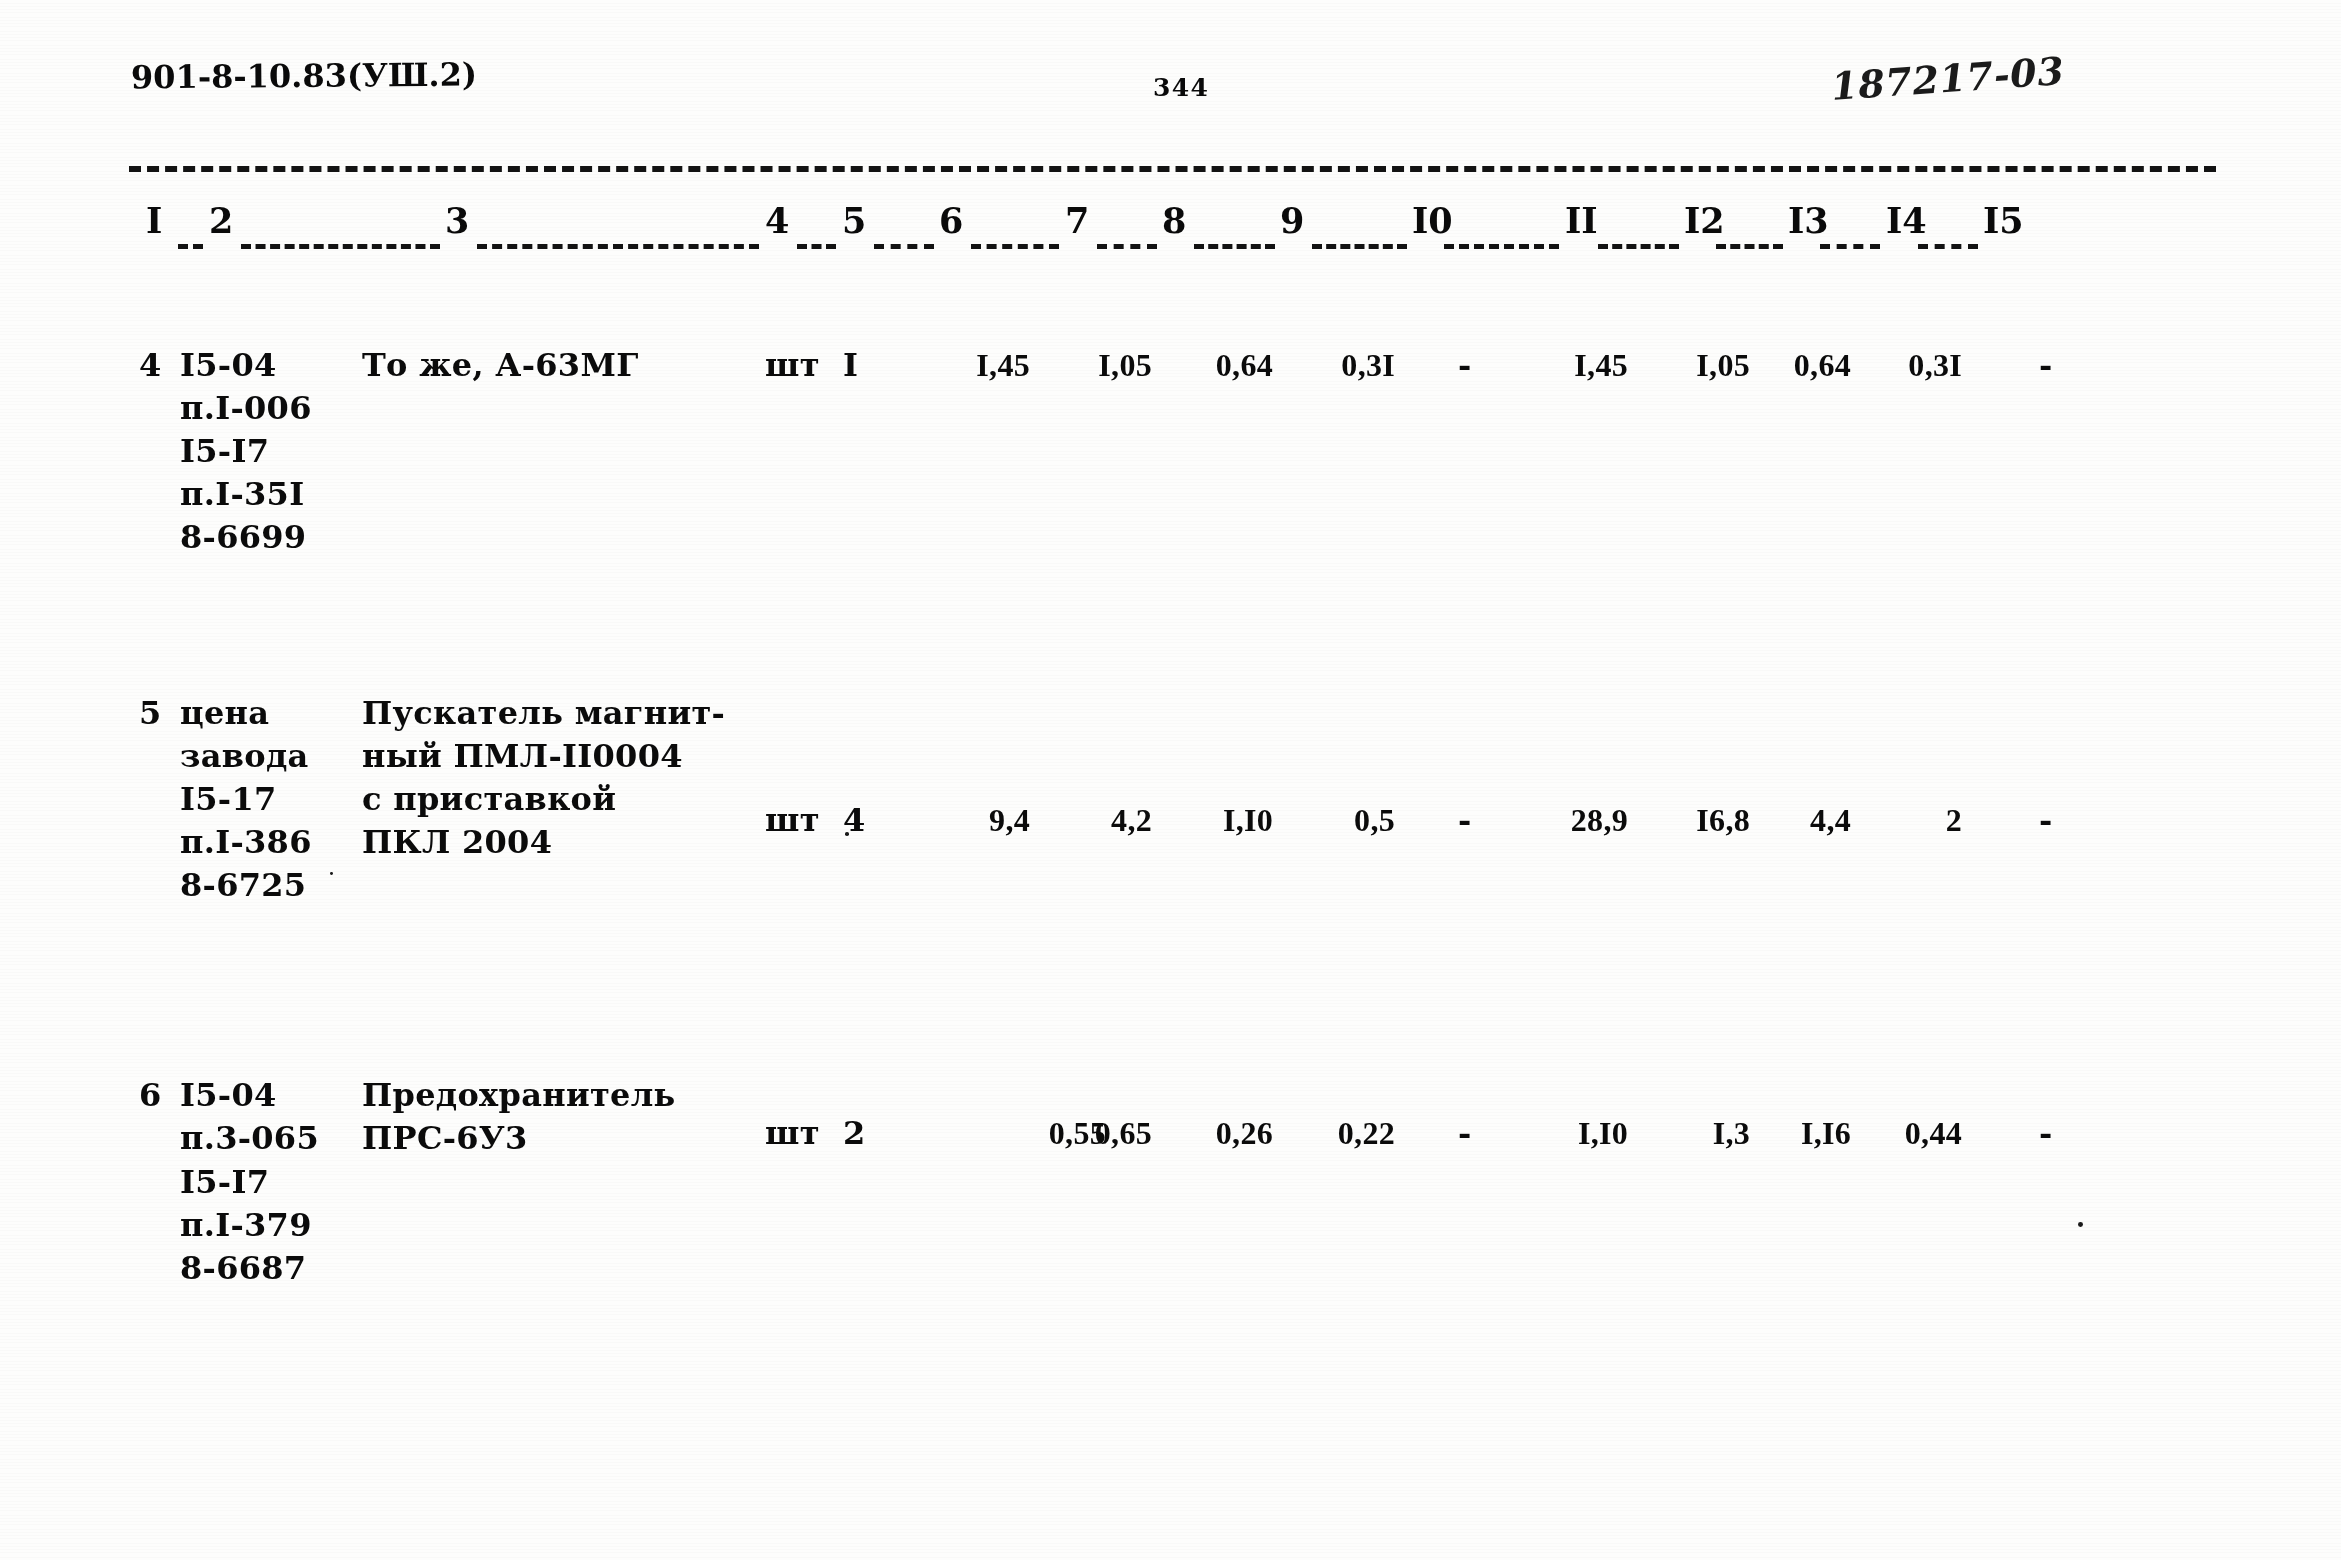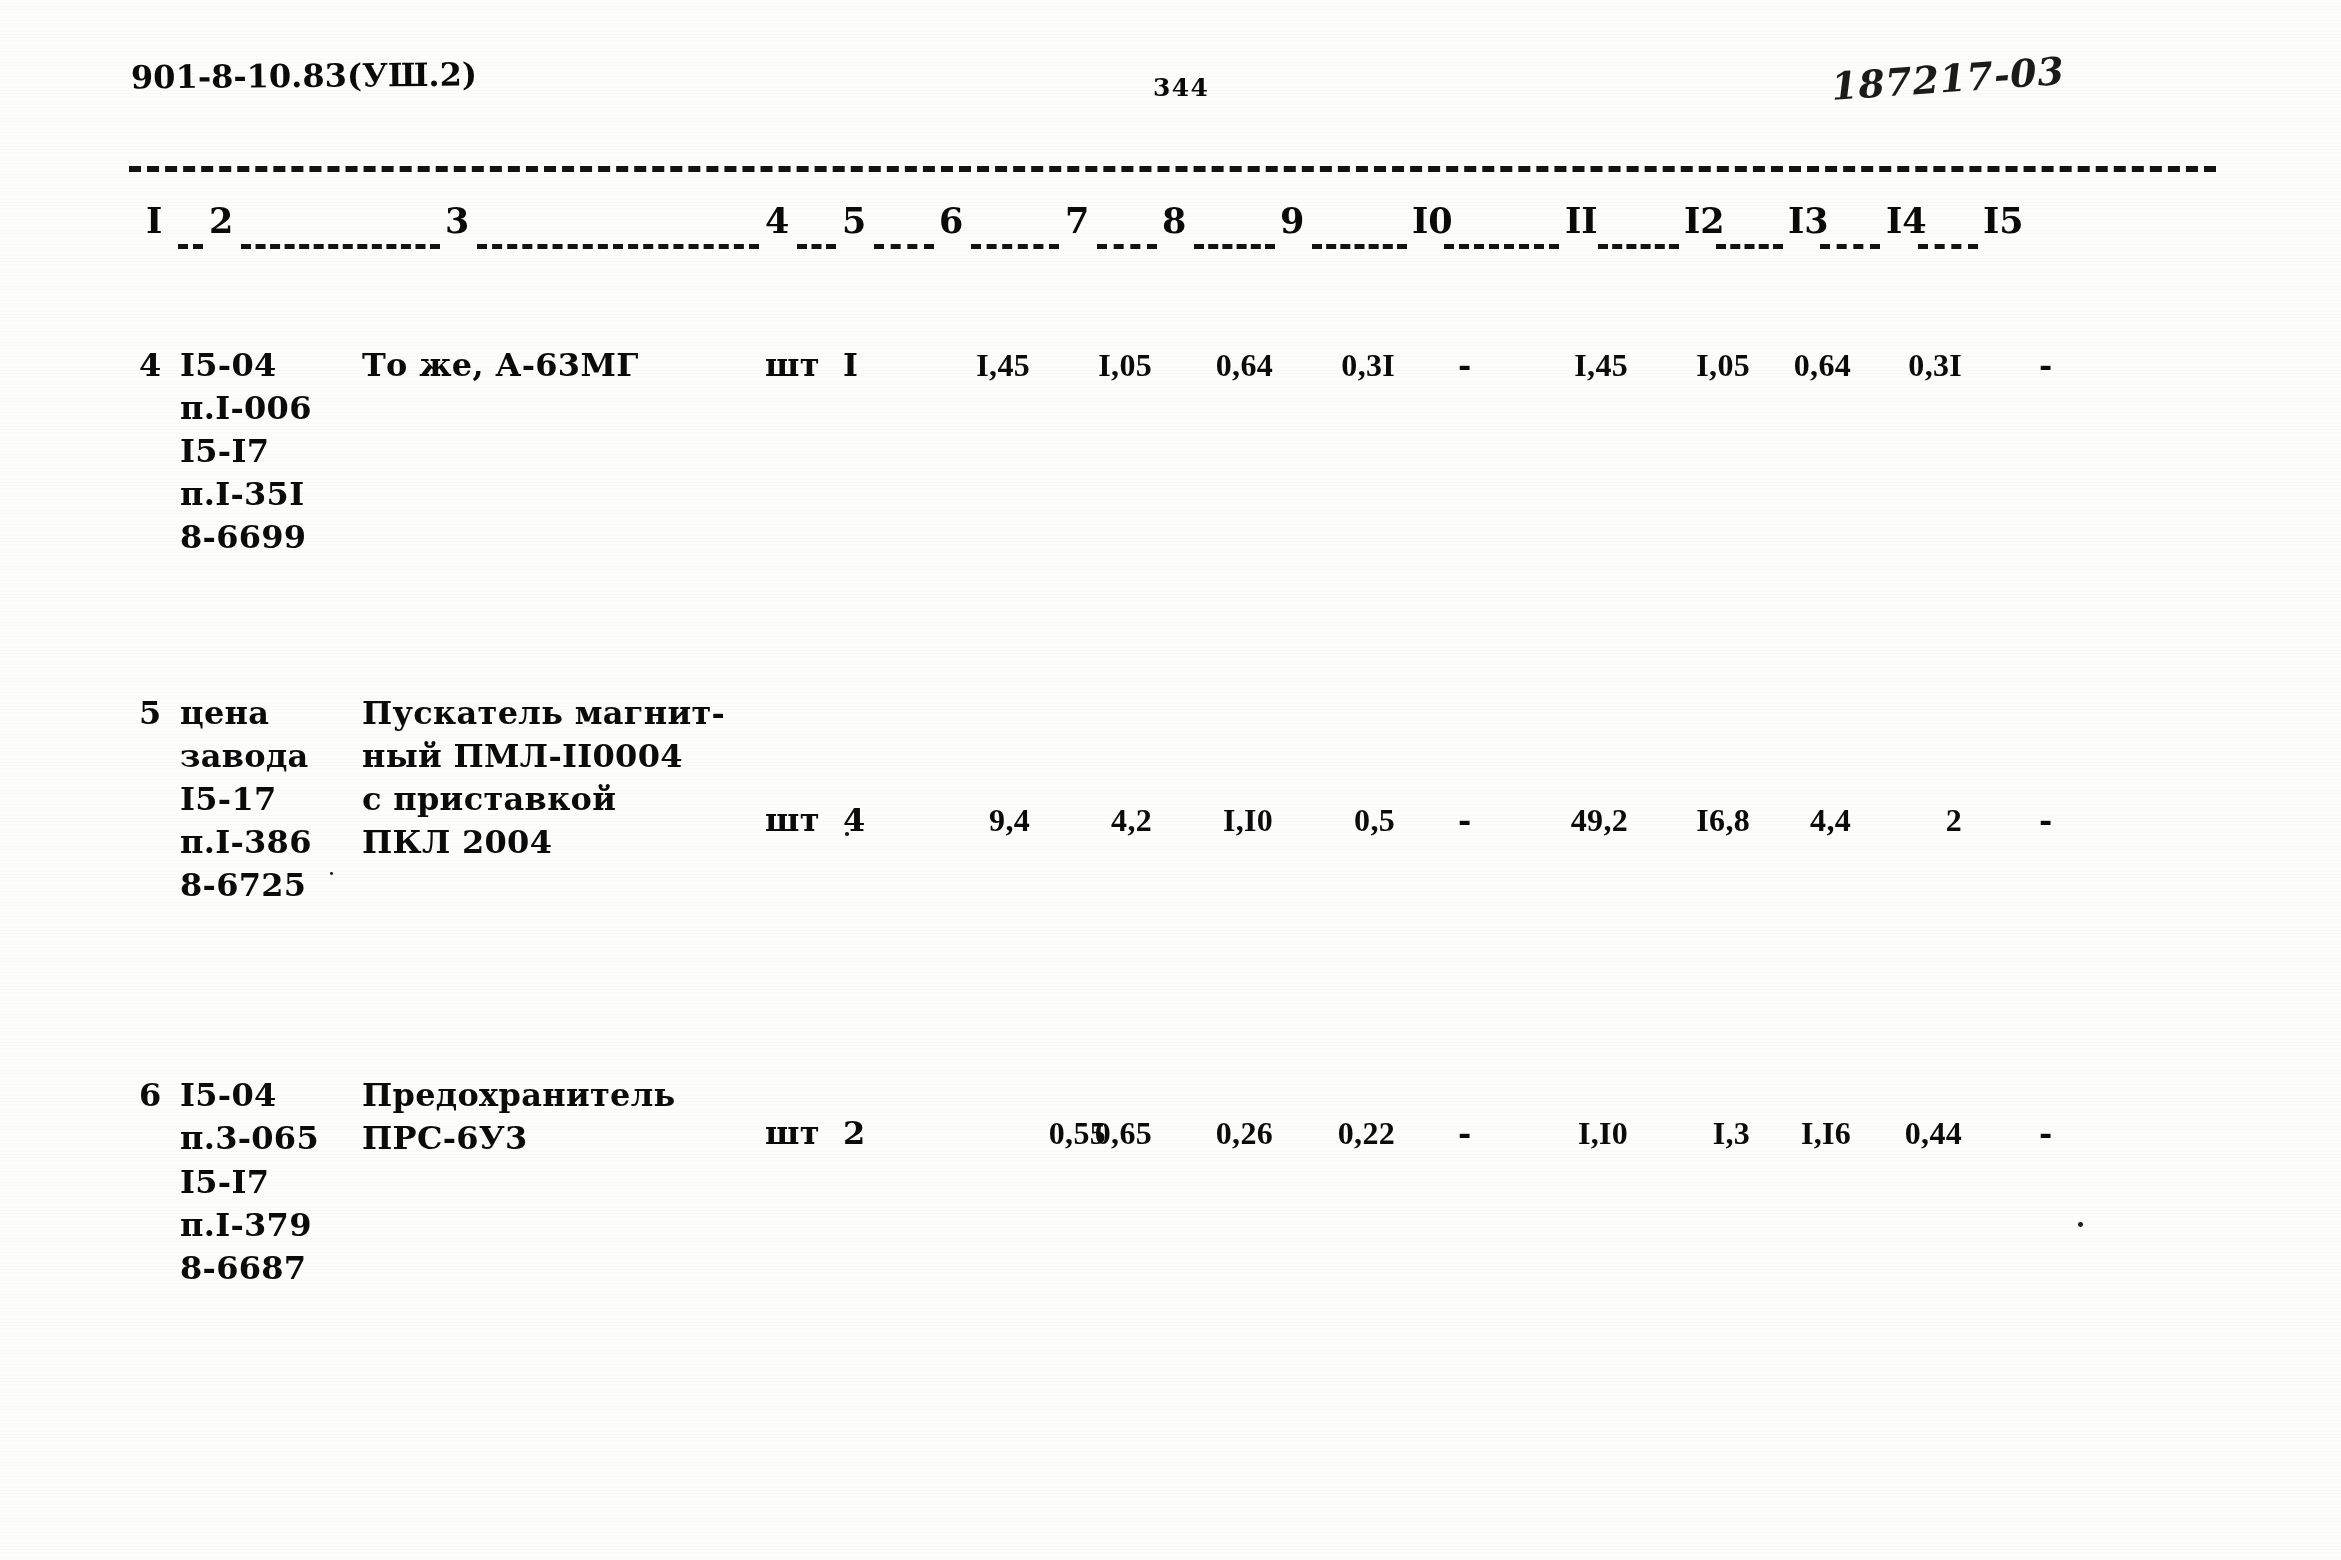--- a/index.html
+++ b/index.html
@@ -184,21 +184,21 @@
       <div class="cell" style="left: 362px; top: 735px;">ный ПМЛ-II0004</div>
       <div class="cell" style="left: 362px; top: 778px;">с приставкой</div>
       <div class="cell" style="left: 362px; top: 821px;">ПКЛ 2004</div>
       <div class="cell" style="left: 765px; top: 799px;">шт</div>
       <div class="cell" style="left: 843px; top: 799px;">4</div>
       <div class="cell num" style="right: 1312px; top: 799px;">9,4</div>
       <div class="cell num" style="right: 1190px; top: 799px;">4,2</div>
       <div class="cell num" style="right: 1069px; top: 799px;">I,I0</div>
       <div class="cell num" style="right: 947px; top: 799px;">0,5</div>
       <div class="cell" style="left: 1458px; top: 799px;">-</div>
-      <div class="cell num" style="right: 714px; top: 799px;">49,2</div>
+      <div class="cell num" style="right: 714px; top: 799px;">28,9</div>
       <div class="cell num" style="right: 592px; top: 799px;">I6,8</div>
       <div class="cell num" style="right: 491px; top: 799px;">4,4</div>
       <div class="cell num" style="right: 380px; top: 799px;">2</div>
       <div class="cell" style="left: 2039px; top: 799px;">-</div>
       <div class="cell" style="left: 139px; top: 1074px;">6</div>
       <div class="cell" style="left: 180px; top: 1074px;">I5-04</div>
       <div class="cell" style="left: 180px; top: 1117px;">п.3-065</div>
       <div class="cell" style="left: 180px; top: 1161px;">I5-I7</div>
       <div class="cell" style="left: 180px; top: 1204px;">п.I-379</div>
       <div class="cell" style="left: 180px; top: 1247px;">8-6687</div>

